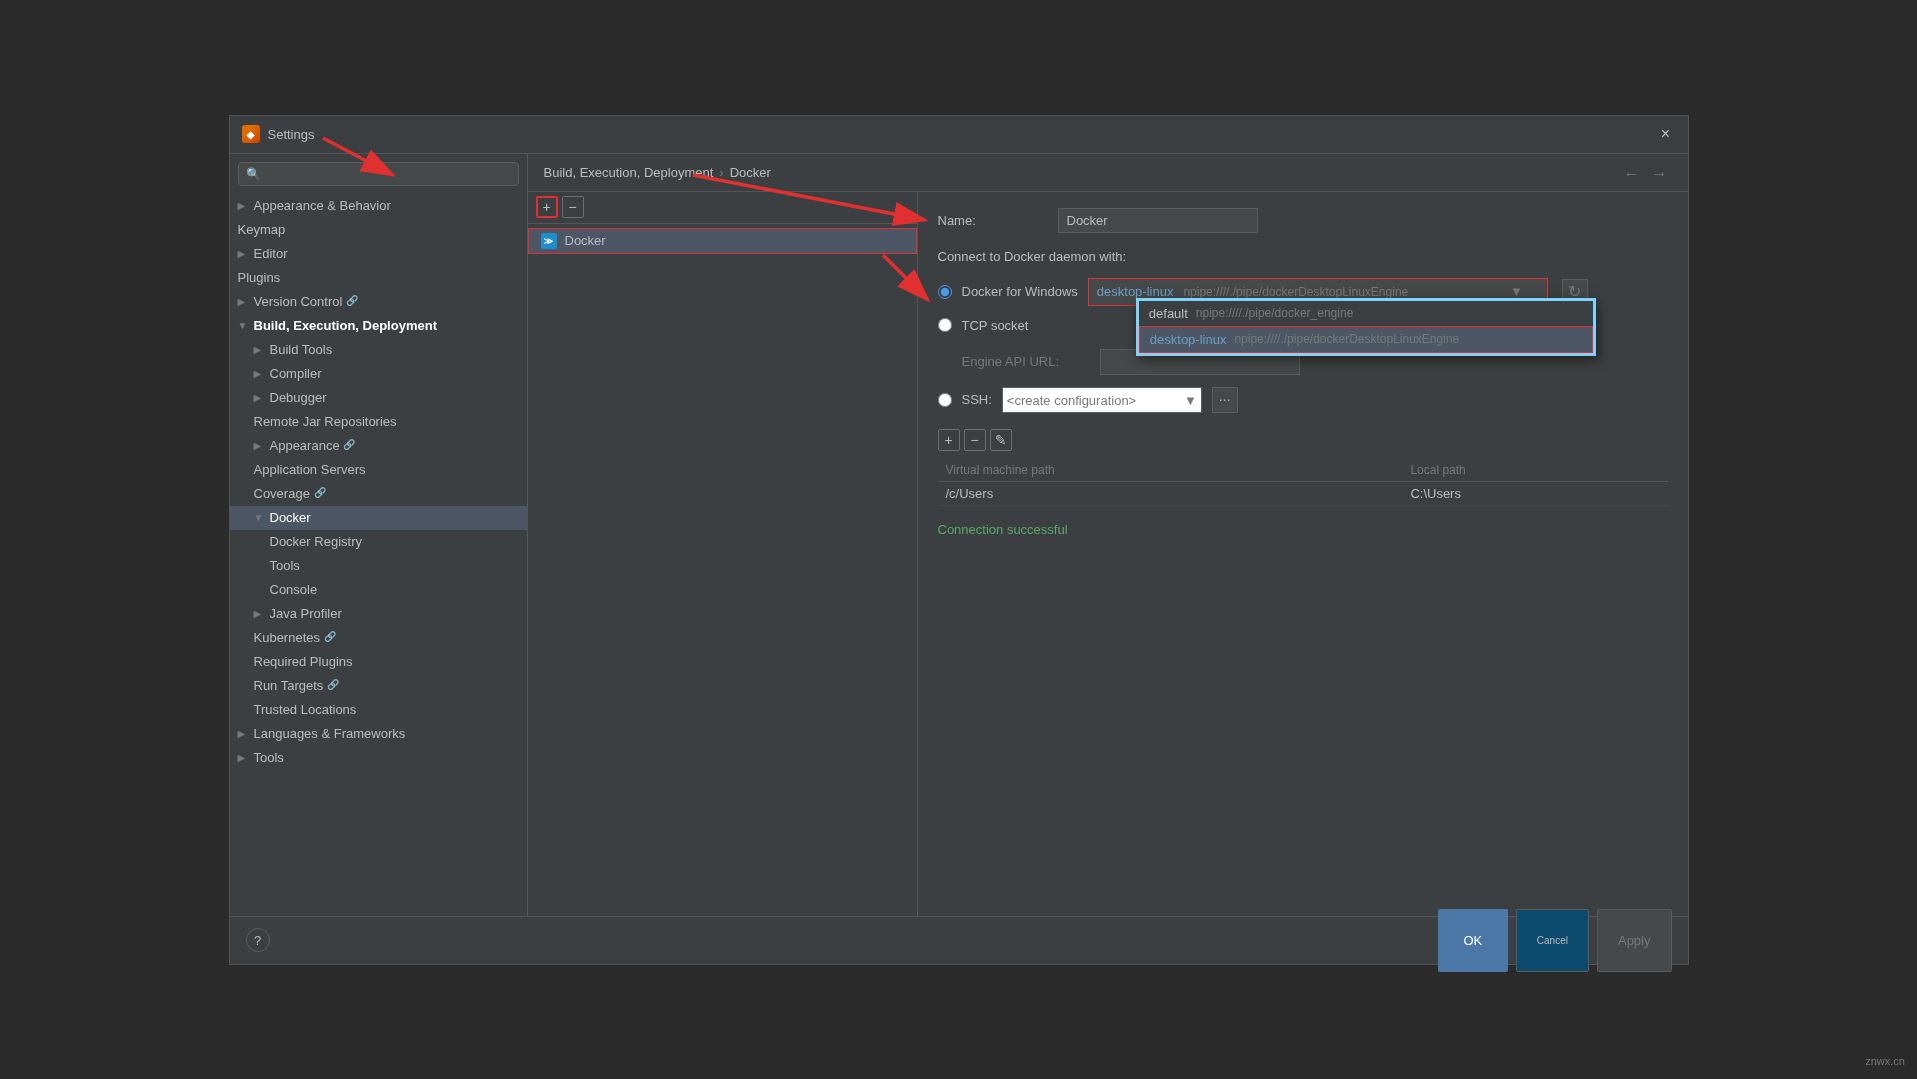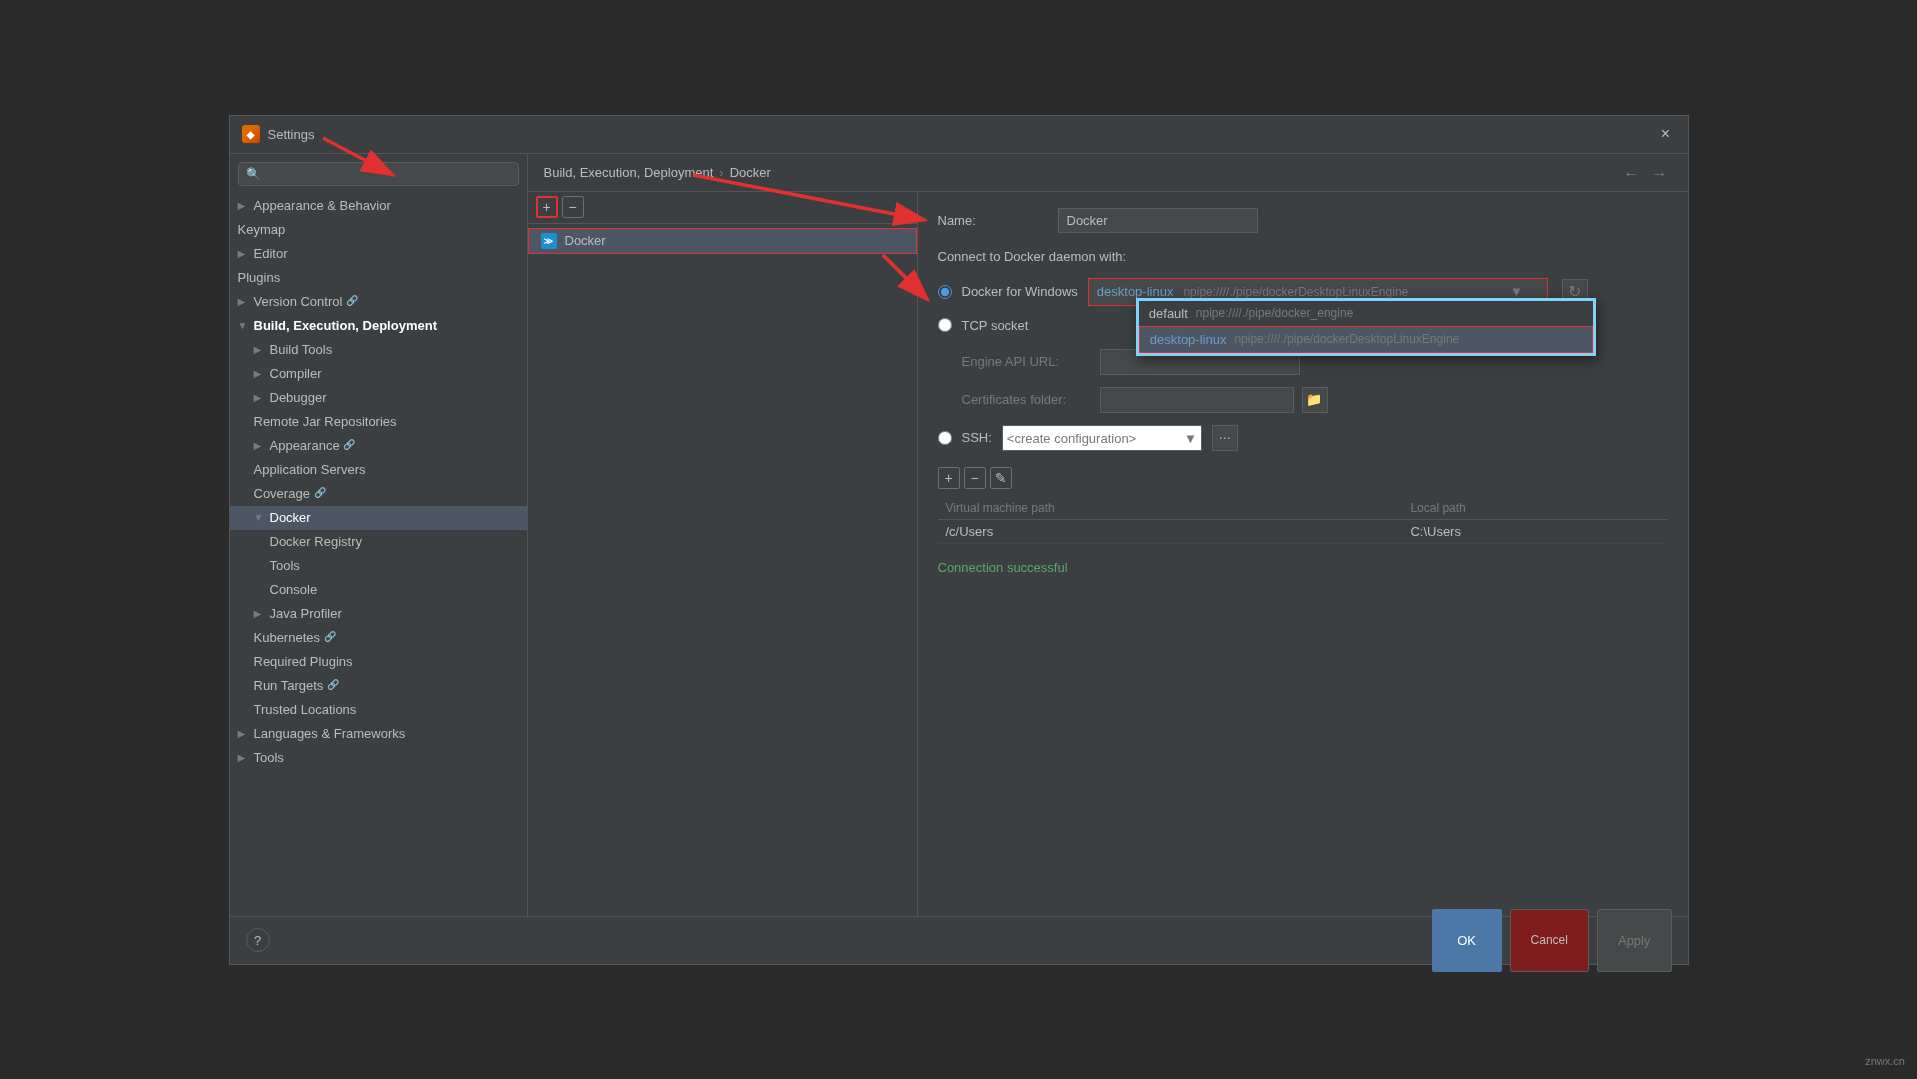--- a/index.html
+++ b/index.html
@@ -523,25 +523,25 @@
       border: none;
       color: white;
       padding: 24px 20px;
       font-size: 13px;
       cursor: pointer;
       border-radius: 2px;
       min-width: 70px;
     }
 
     .cancel-btn {
-      background: #7f1d1d;
+      background: #0c4a6e;
       border: 1px solid #5a5d5e;
       color: #bbbcbe;
       padding: 6px 20px;
-      font-size: 12px;
+      font-size: 10px;
       cursor: pointer;
       border-radius: 2px;
     }
 
     .apply-btn {
       background: #45494a;
       border: 1px solid #5a5d5e;
       color: #787878;
       padding: 6px 20px;
       font-size: 13px;
@@ -767,25 +767,20 @@
               <input type="radio" class="radio-input" name="docker-connect" id="radio-tcp" style="">
               <label class="radio-label" for="radio-tcp">TCP socket</label>
             </div>
           </div>
 
           <div class="url-row">
             <span class="url-label">Engine API URL:</span>
             <input class="url-input" type="text" style="">
           </div>
 
-          <div class="url-row">
-            <span class="url-label">Certificates folder:</span>
-            <input class="url-input" type="text" style="min-width: 170px;">
-            <button class="folder-btn">📁</button>
-          </div>
 
           <div class="ssh-row">
             <input type="radio" class="radio-input" name="docker-connect" id="radio-ssh" style="">
             <label class="radio-label" for="radio-ssh">SSH:</label>
             <div class="ssh-dropdown">
               <span>&lt;create configuration&gt;</span>
               <span>▼</span>
             </div>
             <button class="ssh-more-btn">⋯</button>
           </div>

